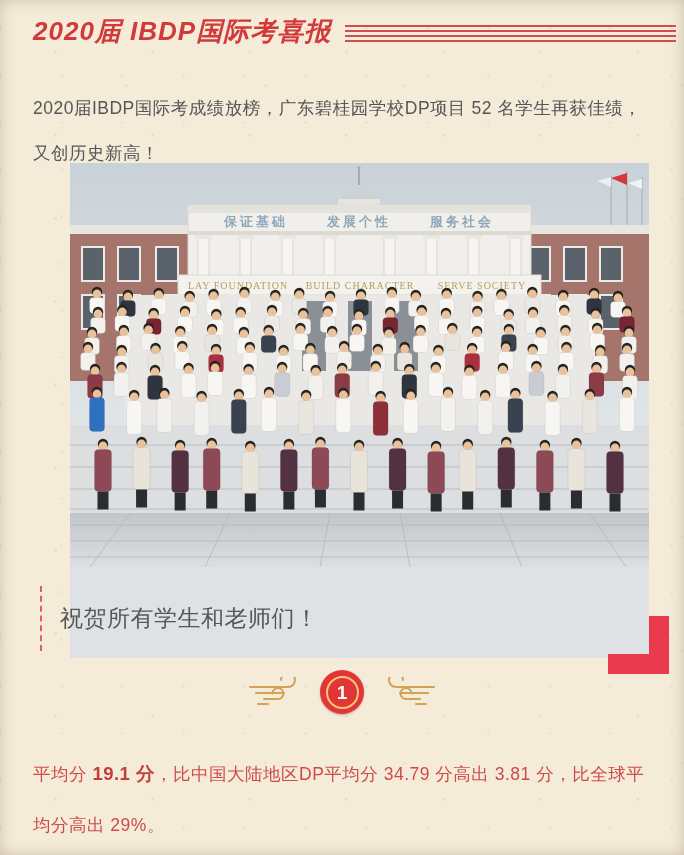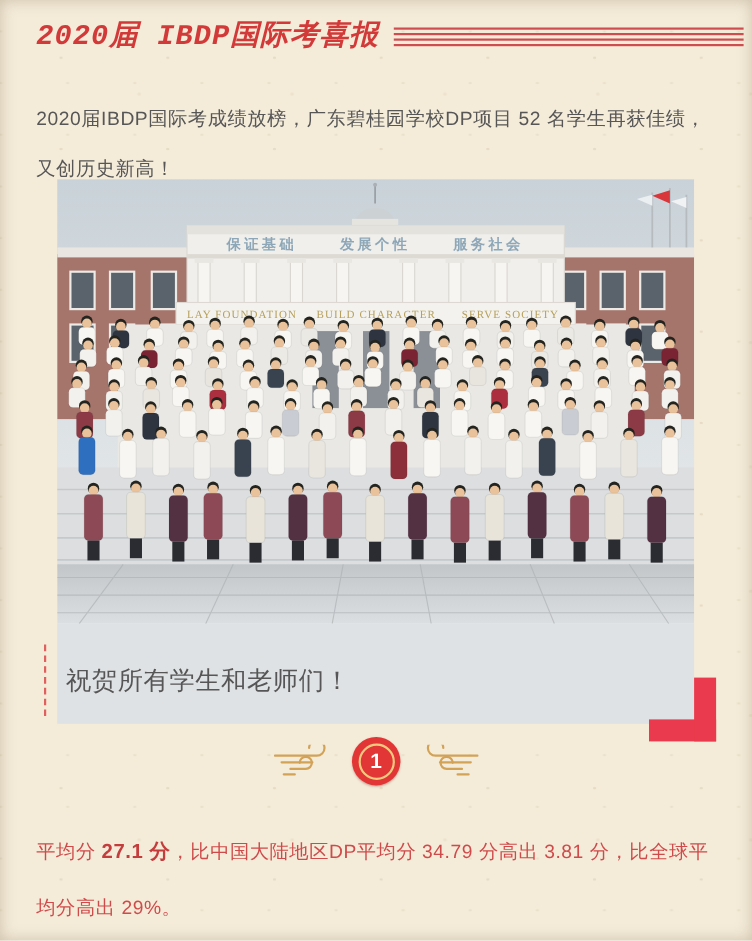--- a/index.html
+++ b/index.html
@@ -9,28 +9,28 @@
     background-color:#f4ebd9;
     background-image:
       radial-gradient(rgba(196,178,142,.28) 1px, transparent 1.7px),
       radial-gradient(rgba(215,200,168,.30) 1px, transparent 1.9px),
       radial-gradient(rgba(228,216,190,.45) 1.2px, transparent 2.2px);
     background-size:97px 83px, 61px 47px, 139px 113px;
     background-position:7px 11px, 31px 5px, 57px 29px;
     box-shadow:inset 0 0 14px rgba(140,122,90,.38);
   }
   
-  .hdr{position:absolute;top:14px;left:33px;right:8px;display:flex;align-items:center;font-family:Liberation Mono, monospace;}
+  .hdr{position:absolute;top:14px;left:33px;right:8px;display:flex;align-items:center;}
   .hdr h1{margin:0;font-size:26px;font-weight:bold;font-style:italic;color:#d23a3a;letter-spacing:1px;white-space:nowrap;}
   .rules{flex:1;margin-left:14px;display:flex;flex-direction:column;gap:3px;padding-top:3px;}
   .rules i{display:block;height:2px;background:#cd4d50;}
   
   .intro{position:absolute;top:86px;left:33px;right:28px;margin:0;font-size:17.5px;line-height:45px;color:#565656;letter-spacing:.5px;}
   
-  .photo{position:absolute;top:163px;left:52px;width:579px;height:495px;margin:0;background:#dfe2e4;}
+  .photo{position:absolute;top:163px;left:70px;width:579px;height:495px;margin:0;background:#dfe2e4;}
   .photo svg{display:block;}
   .corner{position:absolute;right:-20px;bottom:-16px;width:61px;height:58px;box-sizing:border-box;
     border-right:20px solid #e93b4d;border-bottom:20px solid #e93b4d;}
   
   .cap{position:absolute;top:586px;left:40px;right:33px;border-left:2px dashed #e06060;padding:17px 0 17px 18px;}
   .cap p{margin:0;font-size:23px;color:#565656;letter-spacing:.5px;}
   
   .divider{position:absolute;top:662px;left:0;right:0;height:60px;display:flex;align-items:center;justify-content:center;gap:14px;}
   .badge{width:44px;height:44px;border-radius:50%;background:#e23636;box-shadow:0 1px 2px rgba(120,40,30,.35);
     display:flex;align-items:center;justify-content:center;}
@@ -584,16 +584,16 @@
       <g fill="none" stroke="#d2a257" stroke-width="2" stroke-linecap="round">
         <path d="M2 10 H40 A7 7 0 1 0 33 3"></path>
         <path d="M8 16 H36"></path>
         <path d="M16 22 H30 A5.5 5.5 0 1 0 24.5 16.5"></path>
         <path d="M10 27 H20"></path>
       </g>
     </svg>
   </div>
 
   <p class="stats">
-    <span>平均分 </span><b>27.1 分</b><span>，比中国大陆地区DP平均分 34.79 分高出 3.81 分，比全球平均分高出 29%。</span>
+    <span>平均分 </span><b>19.1 分</b><span>，比中国大陆地区DP平均分 34.79 分高出 3.81 分，比全球平均分高出 29%。</span>
   </p>
 
 </div>
 
 </body></html>

